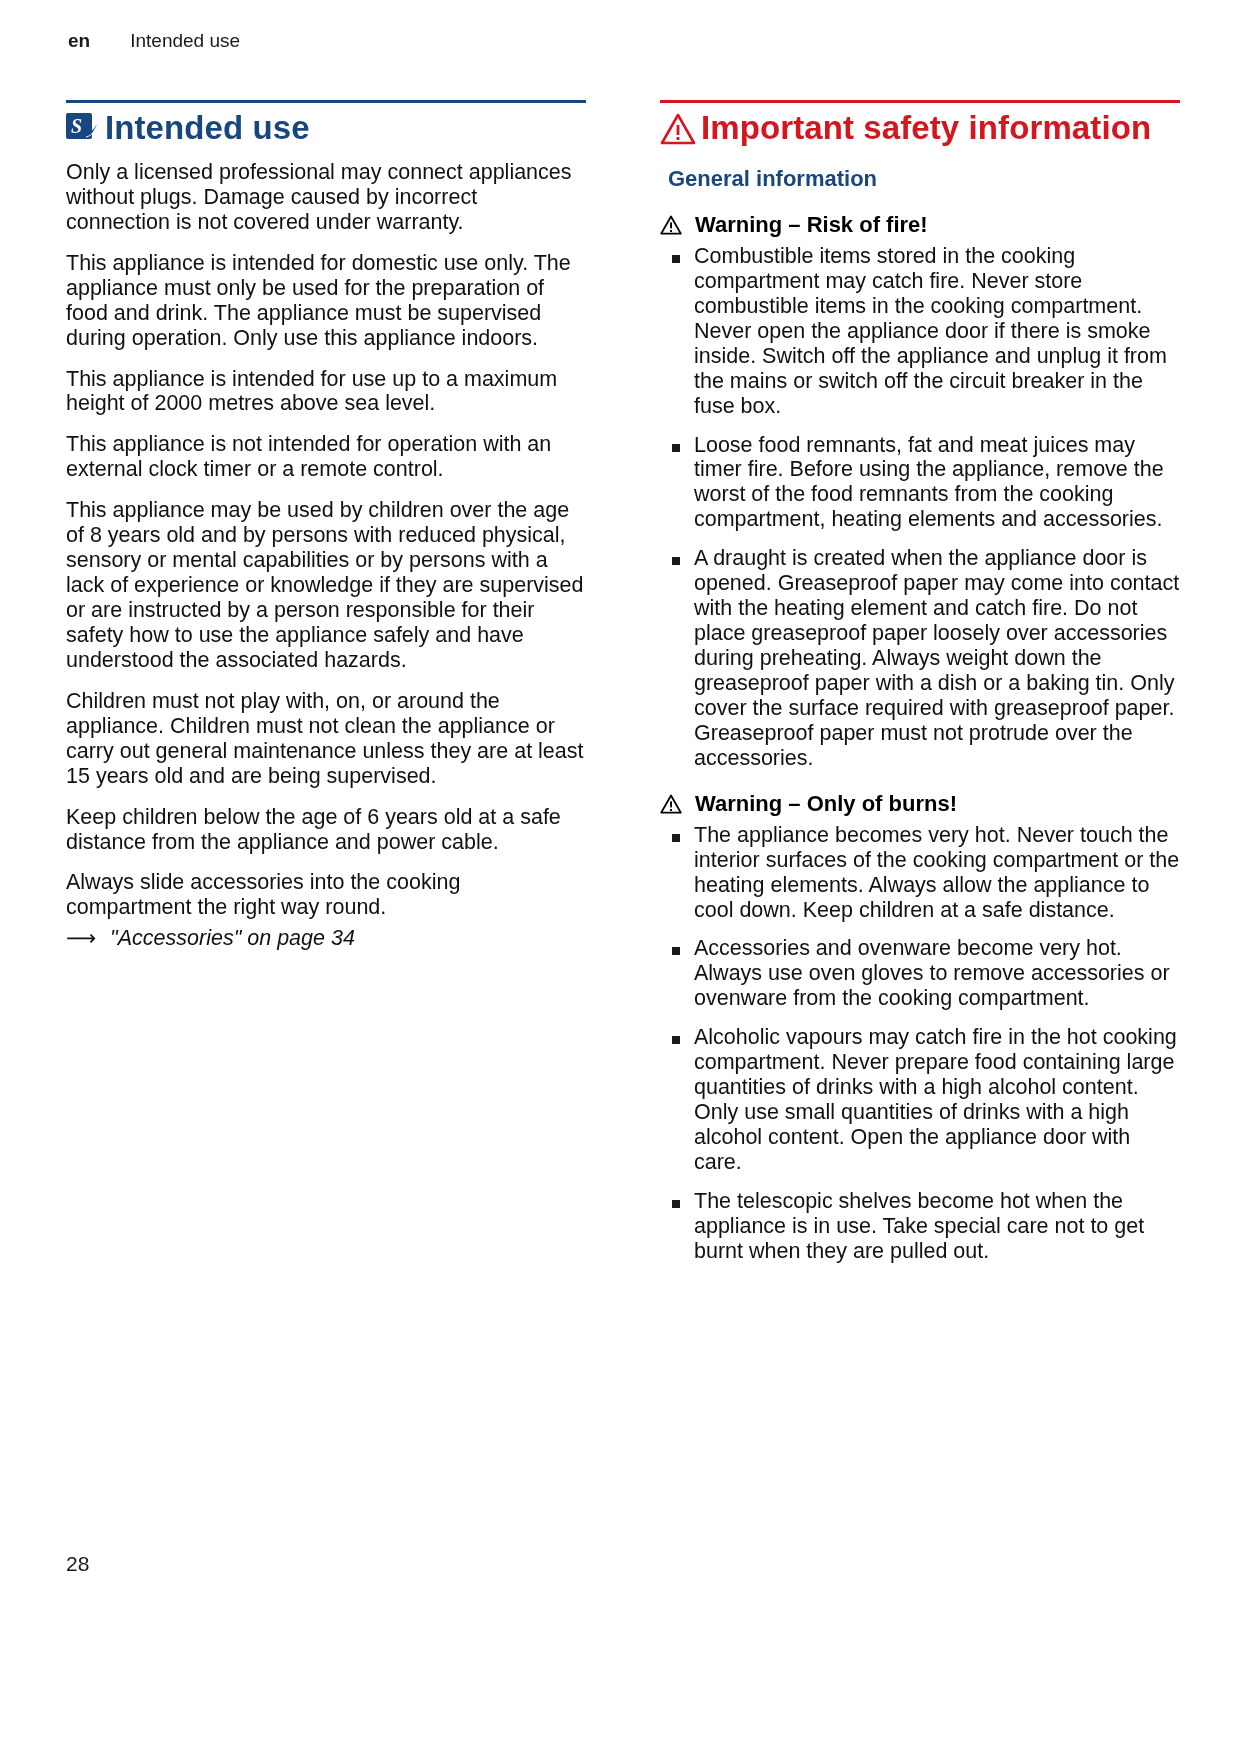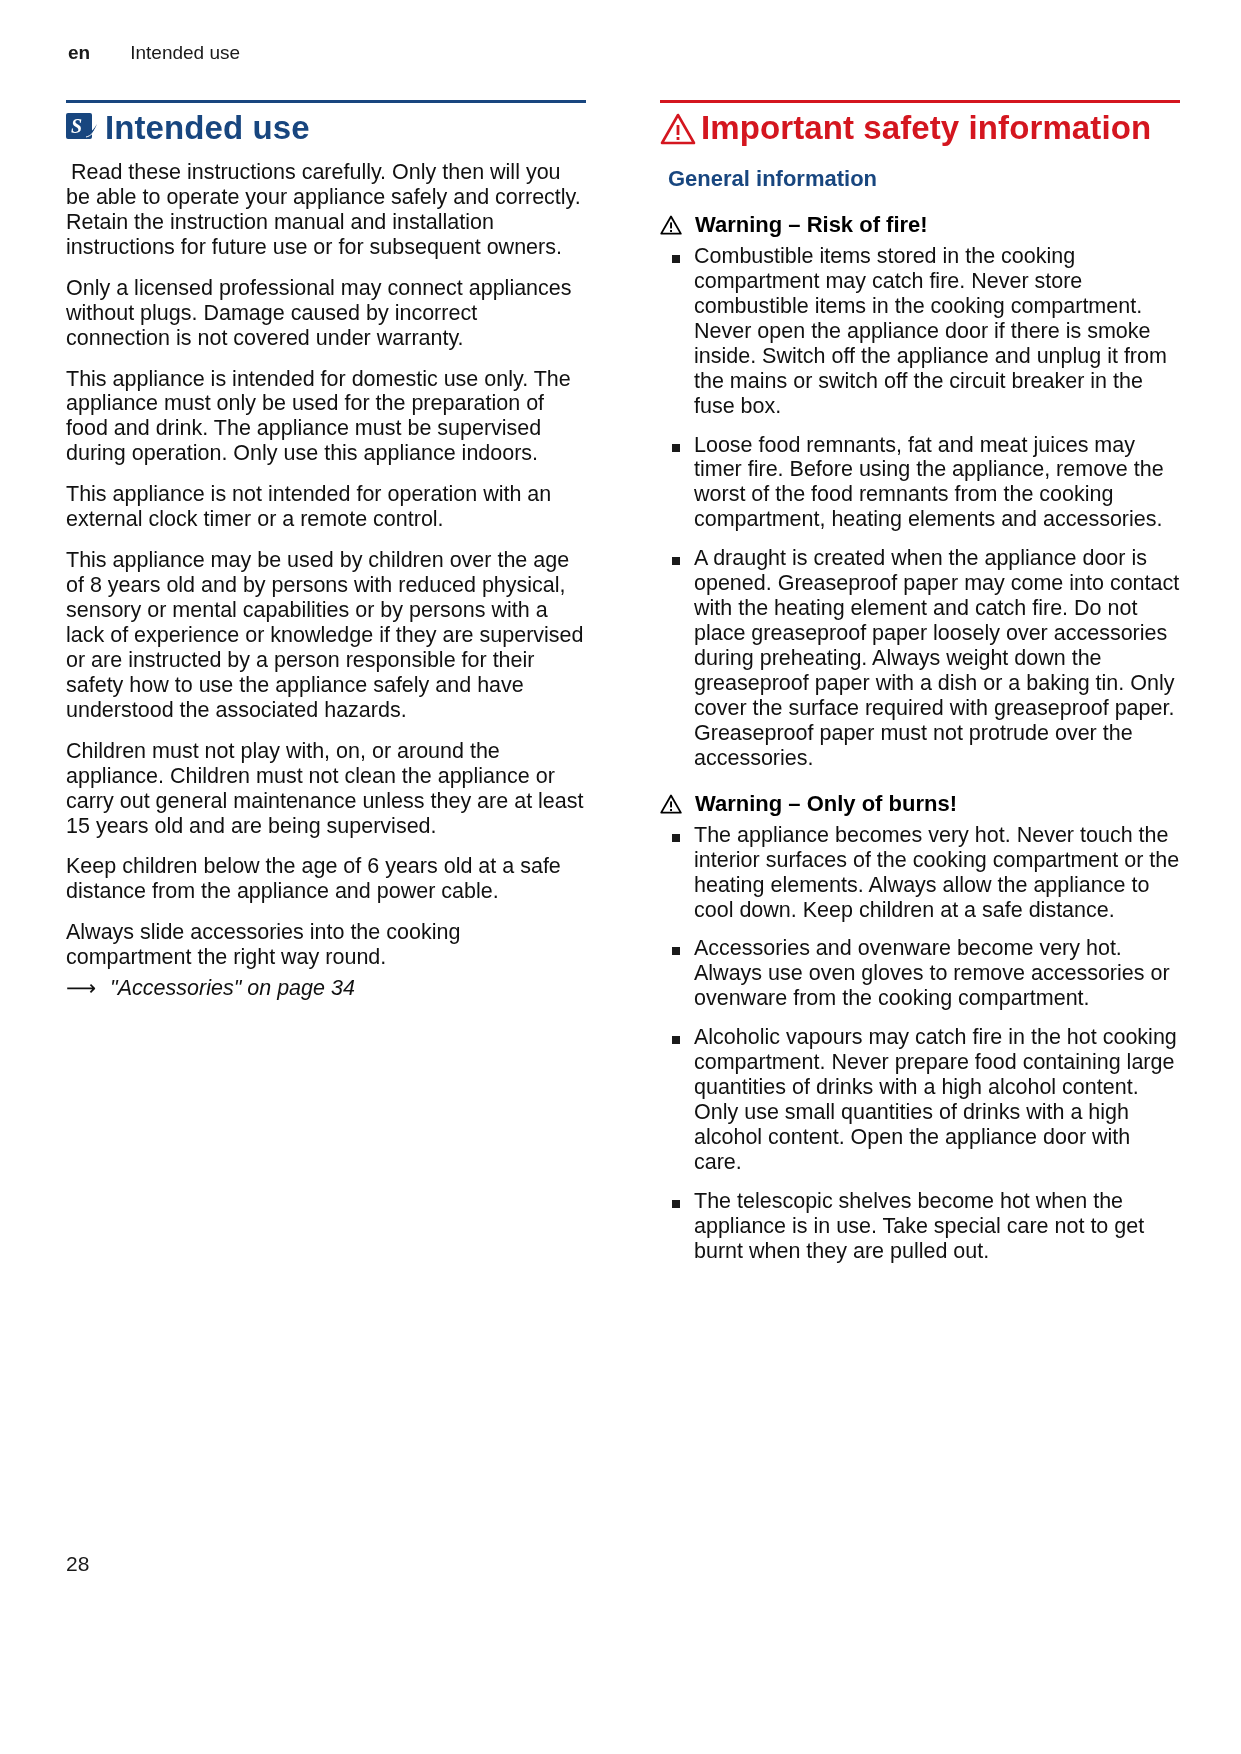--- a/index.html
+++ b/index.html
@@ -18,21 +18,21 @@
     position: absolute;
     left: 0; top: 0;
     width: 1241px;
     height: 1754px;
     box-sizing: border-box;
   }
   
   .running-header {
     position: absolute;
     left: 68px;
-    top: 42px;
+    top: 30px;
     font-size: 19px;
     color: #1a1a1a;
   }
   .running-header .lang {
     font-weight: bold;
     margin-right: 40px;
   }
   .running-header .title {
     font-weight: normal;
   }
@@ -184,23 +184,23 @@
             <rect x="0" y="1" width="26" height="26" rx="2" fill="#18467f"></rect>
             <text x="5" y="21" font-family="Liberation Serif, serif" font-size="20" fill="#ffffff" font-style="italic">S</text>
             <path d="M18 23 C24 22, 28 17, 31 12 C28 19, 25 25, 18 27 Z" fill="#18467f"></path>
             <path d="M20 25 C25 24, 28 20, 30 16" stroke="#ffffff" stroke-width="1" fill="none"></path>
           </svg>
         </span>
         <span class="htext">Intended use</span>
       </div>
     </div>
 
-    <p class="body first">Read these instructions carefully. Only then will you be able to operate your appliance safely and correctly. Retain the instruction manual and installation instructions for future use or for subsequent owners.</p>
     <p class="body">Only a licensed professional may connect appliances without plugs. Damage caused by incorrect connection is not covered under warranty.</p>
     <p class="body">This appliance is intended for domestic use only. The appliance must only be used for the preparation of food and drink. The appliance must be supervised during operation. Only use this appliance indoors.</p>
+    <p class="body">This appliance is intended for use up to a maximum height of 2000 metres above sea level.</p>
     <p class="body">This appliance is not intended for operation with an external clock timer or a remote control.</p>
     <p class="body">This appliance may be used by children over the age of 8 years old and by persons with reduced physical, sensory or mental capabilities or by persons with a lack of experience or knowledge if they are supervised or are instructed by a person responsible for their safety how to use the appliance safely and have understood the associated hazards.</p>
     <p class="body">Children must not play with, on, or around the appliance. Children must not clean the appliance or carry out general maintenance unless they are at least 15 years old and are being supervised.</p>
     <p class="body">Keep children below the age of 6 years old at a safe distance from the appliance and power cable.</p>
     <p class="body">Always slide accessories into the cooking compartment the right way round.</p>
 
     <div class="xref">
       <span class="arrow">⟶</span>
       <span>"Accessories" on page 34</span>
     </div>

